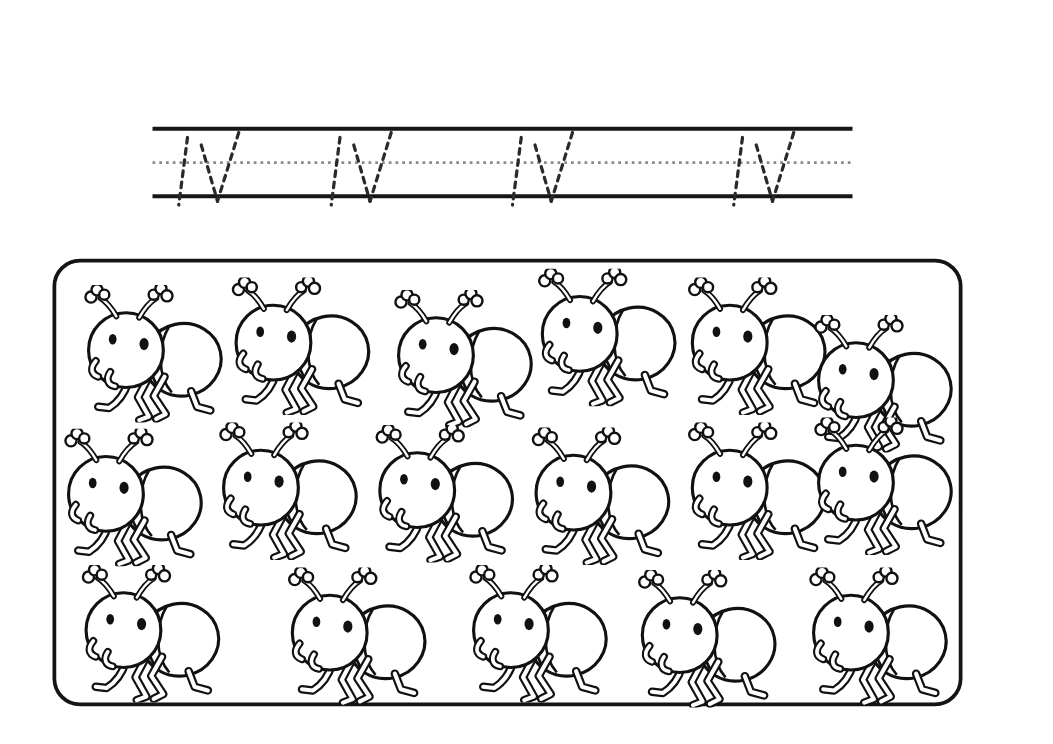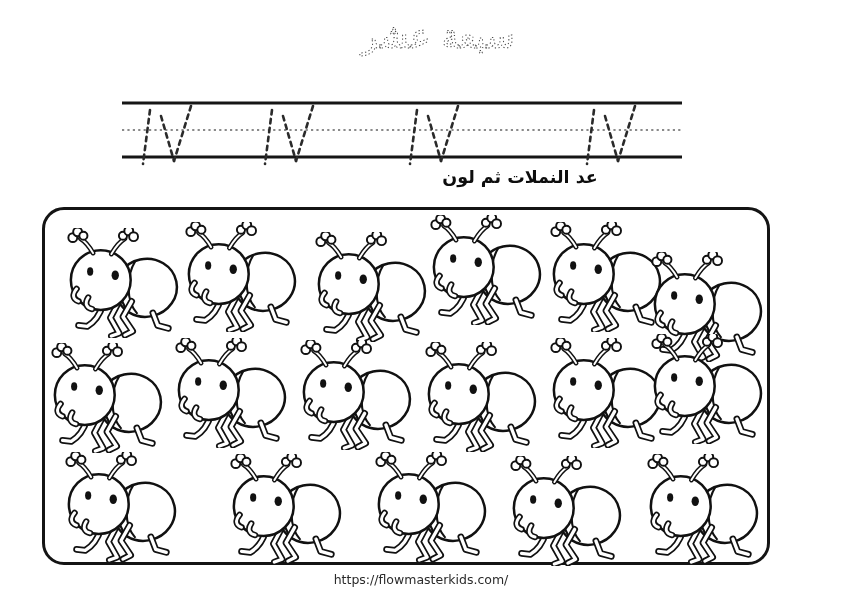--- a/index.html
+++ b/index.html
@@ -82,25 +82,20 @@
         </g>
         <g stroke="#fff" stroke-width="3" fill="none" stroke-linecap="round">
           <path d="M 13 63 C 8 69 9 74 15 76"></path>
           <path d="M 25 72 C 21 78 23 83 29 84"></path>
         </g>
       </g>
     </defs>
   </svg>
 
 
-  <div class="title-wrap">
-    <svg width="320" height="66" viewBox="0 0 320 66">
-      <text x="160" y="42" text-anchor="middle" direction="rtl" font-family="DejaVu Sans, sans-serif" font-size="34" fill="none" stroke="#4a4a4a" stroke-width="1" stroke-dasharray="1.3 2.4">سبعة عشر</text>
-    </svg>
-  </div>
 
   <div class="trace-wrap">
     <svg width="564" height="78" viewBox="0 0 564 78">
       <line x1="2" y1="9" x2="562" y2="9" stroke="#161616" stroke-width="3.2"></line>
       <line x1="2" y1="36" x2="562" y2="36" stroke="#8a8a8a" stroke-width="2.2" stroke-dasharray="2.2 3.2"></line>
       <line x1="2" y1="63" x2="562" y2="63" stroke="#161616" stroke-width="3.2"></line>
       <g stroke="#2a2a2a" stroke-width="2.6" stroke-dasharray="4.5 4.5" stroke-linecap="round" fill="none">
         <path d="M 30 16 L 23 70"></path>
           <path d="M 41 22 L 54 67"></path>
           <path d="M 71 12 L 54 67"></path>
@@ -116,21 +111,20 @@
           <path d="M 338 12 L 321 67"></path>
       </g>
       <g stroke="#2a2a2a" stroke-width="2.6" stroke-dasharray="4.5 4.5" stroke-linecap="round" fill="none">
         <path d="M 474 16 L 467 70"></path>
           <path d="M 485 22 L 498 67"></path>
           <path d="M 515 12 L 498 67"></path>
       </g>
     </svg>
   </div>
 
-  <div class="instruction">عد النملات ثم لون</div>
 
   <div class="ant-box">
     <svg class="ant" style="left:18px;top:18px" viewBox="0 0 120 114">
         <use href="#ant-shape"></use>
       </svg>
     <svg class="ant" style="left:136px;top:12px" viewBox="0 0 120 114">
         <use href="#ant-shape"></use>
       </svg>
     <svg class="ant" style="left:266px;top:22px" viewBox="0 0 120 114">
         <use href="#ant-shape"></use>
@@ -174,15 +168,14 @@
         <use href="#ant-shape"></use>
       </svg>
     <svg class="ant" style="left:461px;top:246px" viewBox="0 0 120 114">
         <use href="#ant-shape"></use>
       </svg>
     <svg class="ant" style="left:598px;top:244px" viewBox="0 0 120 114">
         <use href="#ant-shape"></use>
       </svg>
   </div>
 
-  <div class="footer">https://flowmasterkids.com/</div>
 
 </div>
 
 </body></html>

